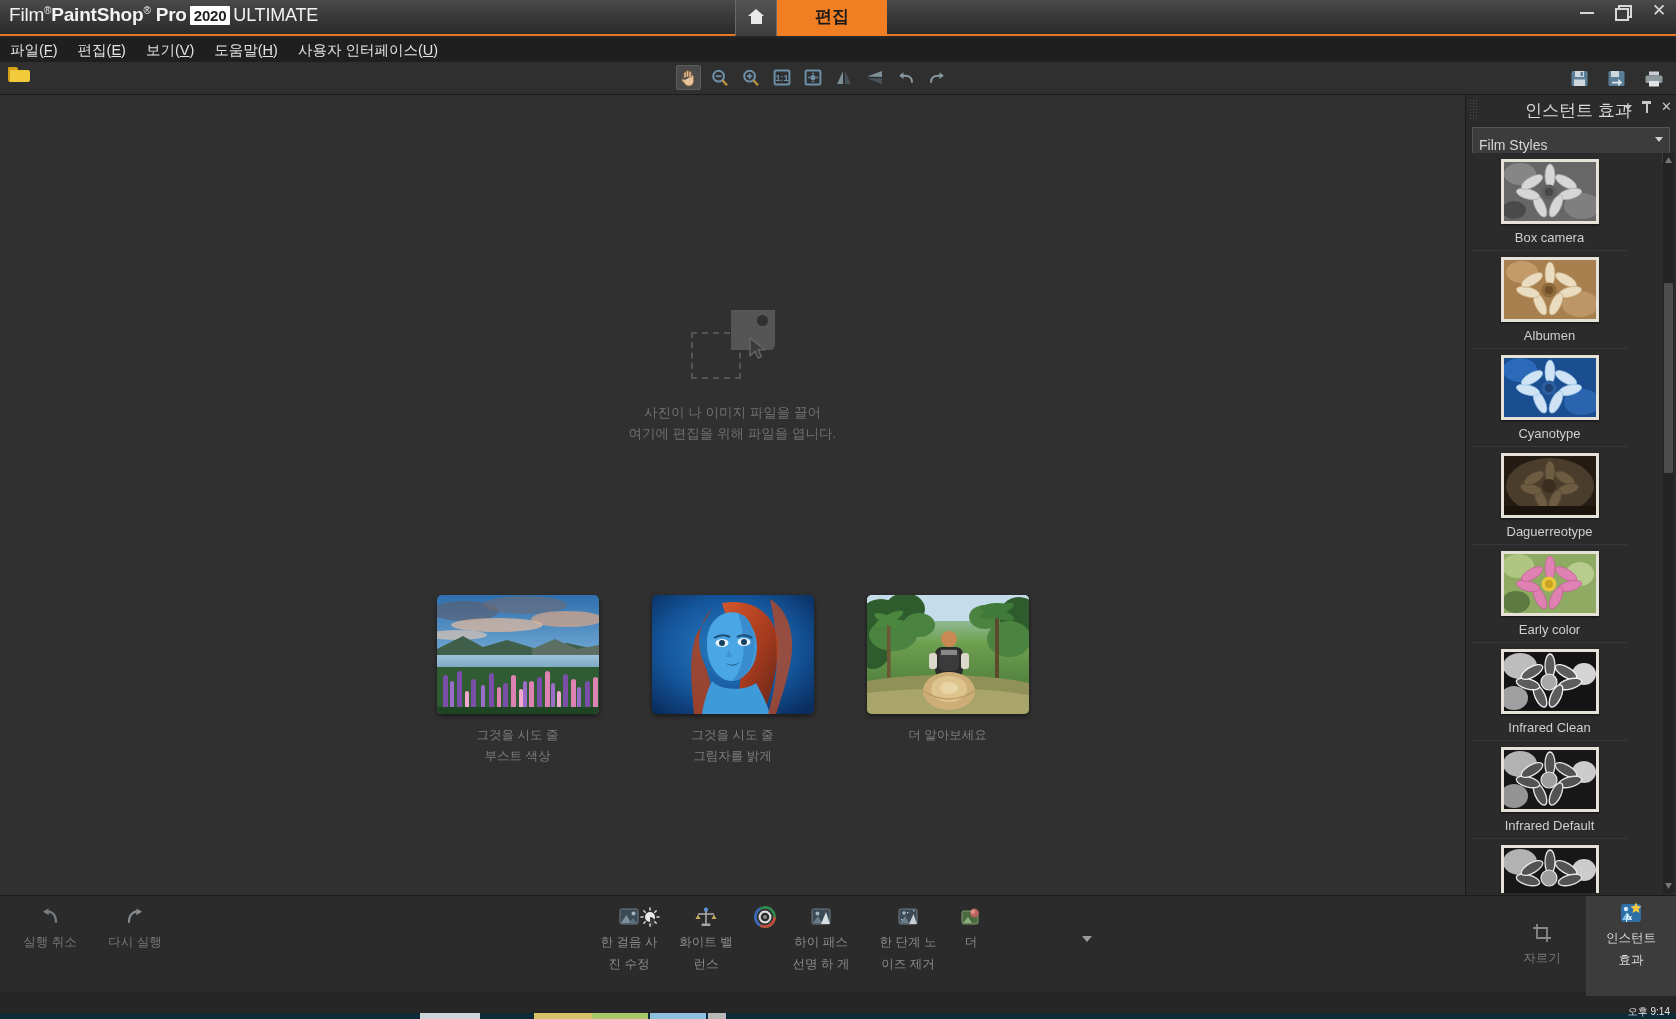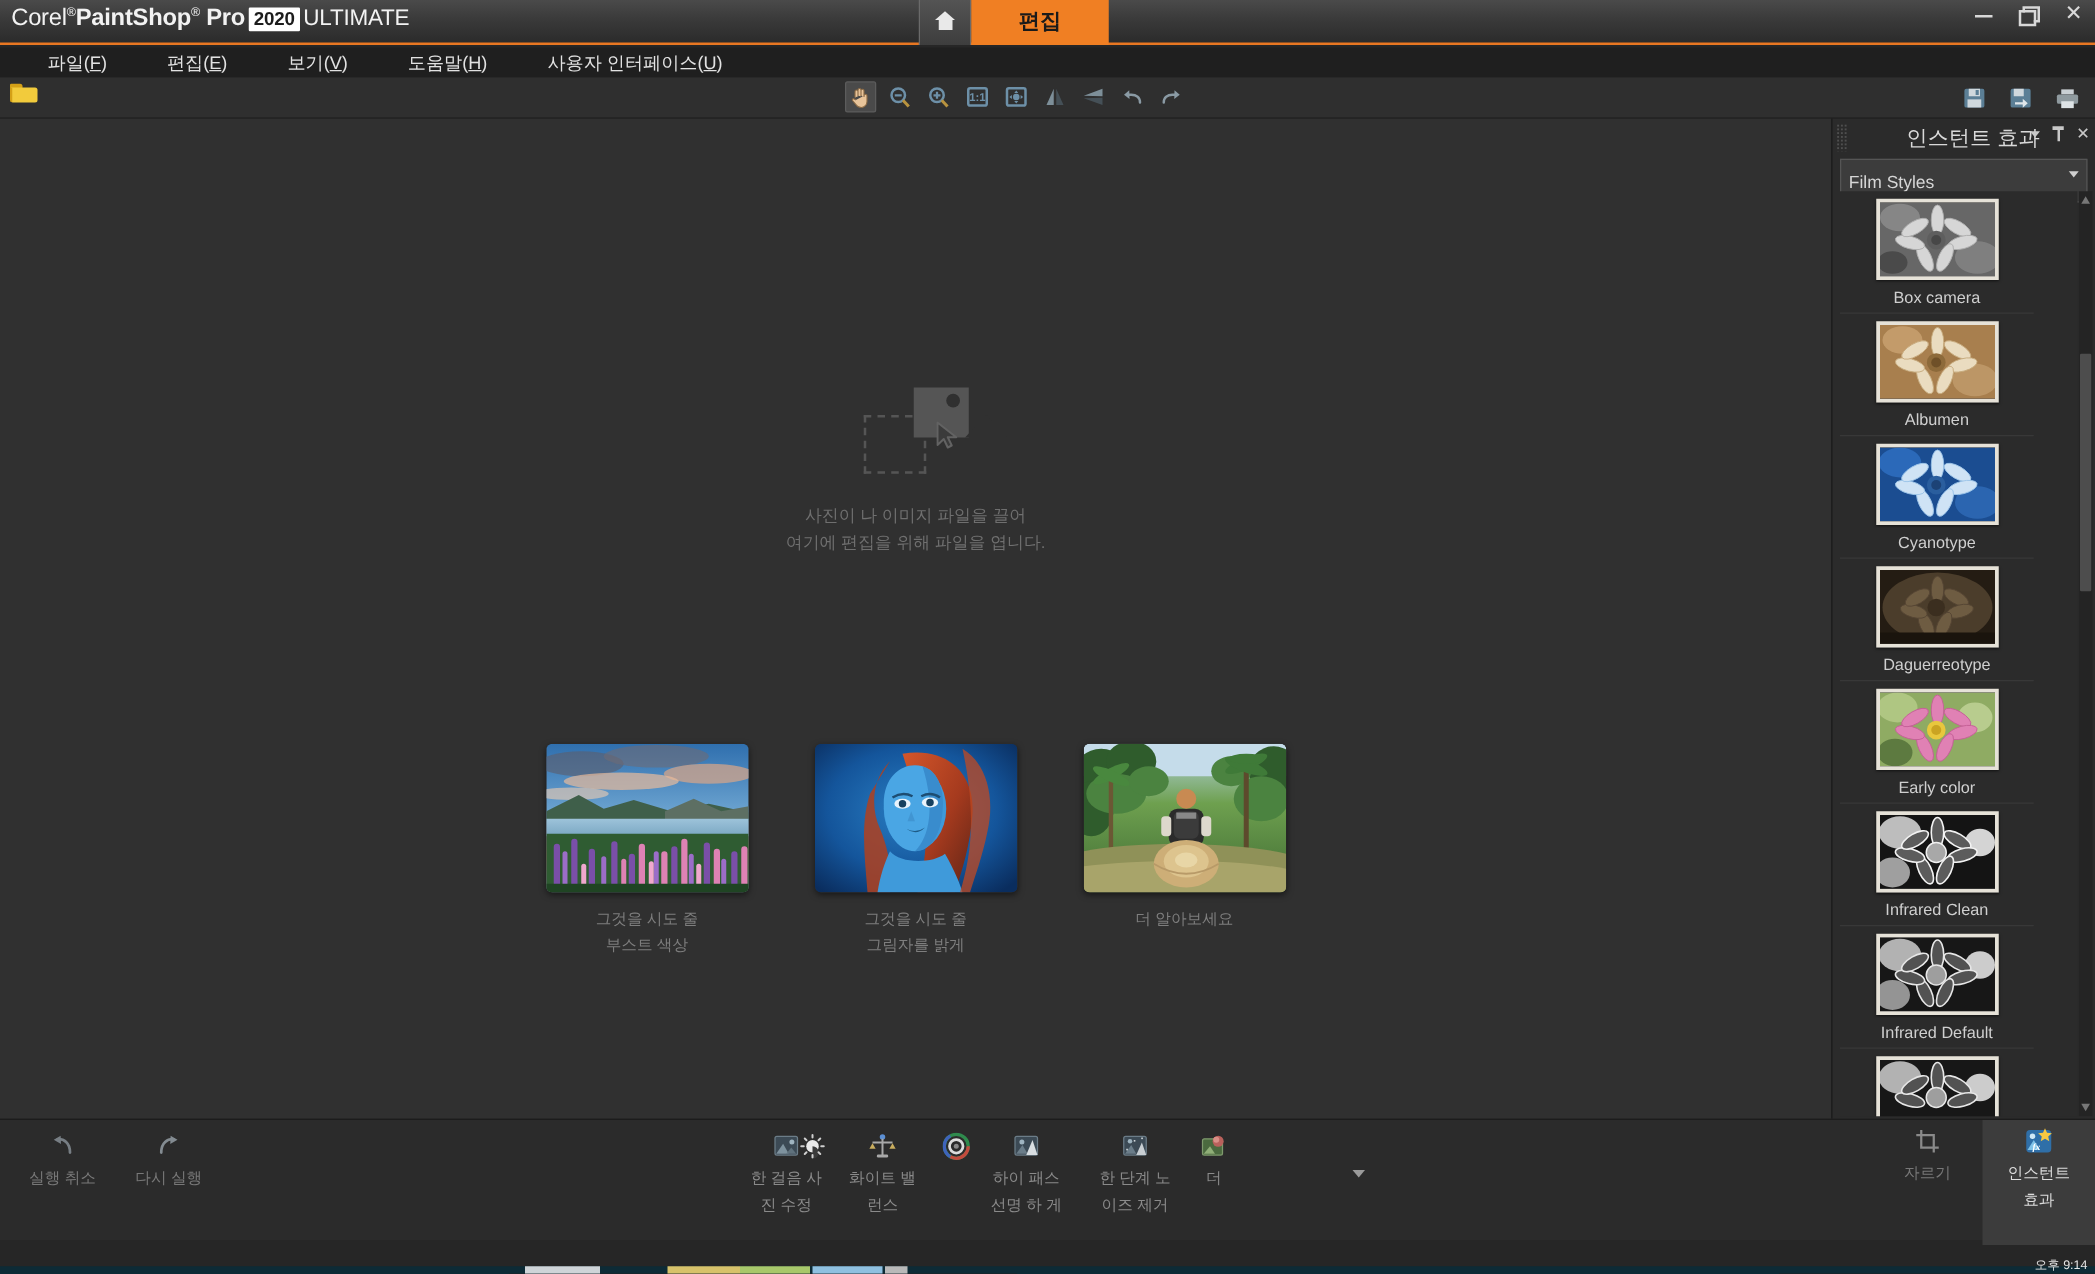--- a/index.html
+++ b/index.html
@@ -58,21 +58,21 @@
   .wc-min:after{content:"";position:absolute;left:2px;top:10px;width:14px;height:2px;background:#d8d8d8;}
   .wc-max:before{content:"";position:absolute;left:4px;top:3px;width:10px;height:9px;border:2px solid #d8d8d8;}
   .wc-max:after{content:"";position:absolute;left:1px;top:6px;width:10px;height:9px;border:2px solid #d8d8d8;background:linear-gradient(#3a3a3a,#3a3a3a);}
   .wc-close{font-size:17px;line-height:17px;text-align:center;font-weight:bold;}
 
   
   .menubar {
     position: absolute; top: 38px; left: 0; width: 1676px; height: 24px;
     background: #1f1f1f; display: flex; align-items: center; padding-left: 10px; gap: 20px;
   }
-  .menuitem { font-size: 14.5px; color: #e2e2e2; cursor: pointer; white-space: nowrap; margin-left: 28px; }
+  .menuitem { font-size: 14.5px; color: #e2e2e2; cursor: pointer; white-space: nowrap; }
   .menuitem u { text-decoration: underline; }
 
   
   .toolbar {
     position: absolute; top: 62px; left: 0; width: 1676px; height: 33px;
     background: #2f2f2f; border-bottom: 1px solid #1c1c1c;
   }
   .folder-btn { position:absolute; left:8px; top:5px; width:26px;height:22px; cursor:pointer; }
   .folder-ico { position:relative; width:22px; height:18px; }
   .folder-ico:before{content:"";position:absolute;left:0;top:0;width:10px;height:4px;background:#d4a017;border-radius:1px 2px 0 0;}
@@ -164,21 +164,21 @@
   .tb-win { position:absolute; bottom:0; height:6px; background:#c9c9c9; }
   .tb-clock { position:absolute; right:6px; bottom:0; font-size:10px; color:#e5e5e5; }
 </style>
 </head>
 <body>
 
 <div id="app">
 
   <div class="titlebar">
     <div class="brand">
-      <span class="b-corel">Corel</span><span class="b-sup">®</span><span class="b-bold">PaintShop</span><span class="b-sup">®</span> <span class="b-bold">Pro</span><span class="b-year">2020</span><span class="b-ult">ULTIMATE</span>
+      <span class="b-corel">Film</span><span class="b-sup">®</span><span class="b-bold">PaintShop</span><span class="b-sup">®</span> <span class="b-bold">Pro</span><span class="b-year">2020</span><span class="b-ult">ULTIMATE</span>
     </div>
 
     <div class="tabstrip">
       <div class="tab tab-home">
         <span class="home-glyph"></span>
       </div>
       <div class="tab tab-edit">편집</div>
     </div>
 
     <div class="wincontrols">
@@ -794,21 +794,21 @@
           <circle cx="14.5" cy="6" r="4.4" fill="#b9615c"></circle>
           <circle cx="13" cy="4.8" r="2.4" fill="#d98f87"></circle>
         </svg>
       </div>
       <div class="bb-lbl">더</div>
     </div>
 
     <div style="position:absolute; left:1082px; top:40px; width:0;height:0;
                 border-left:5px solid transparent;border-right:5px solid transparent;border-top:6px solid #9a9a9a;"></div>
 
-    <div class="bb-item" style="left:1504px; top:4px;">
+    <div class="bb-item" style="left:1504px; top:24px;">
       <div class="bb-ico">
         <svg width="20" height="20" viewBox="0 0 20 20">
           <path d="M5 1 V15 H19" fill="none" stroke="#8a8a8a" stroke-width="1.8"></path>
           <path d="M1 5 H15 V19" fill="none" stroke="#8a8a8a" stroke-width="1.8"></path>
         </svg>
       </div>
       <div class="bb-lbl dim">자르기</div>
     </div>
 
     <div class="bb-item bb-active" style="left:1586px; top:0px; width:90px; height:100px; padding-top:4px;">

